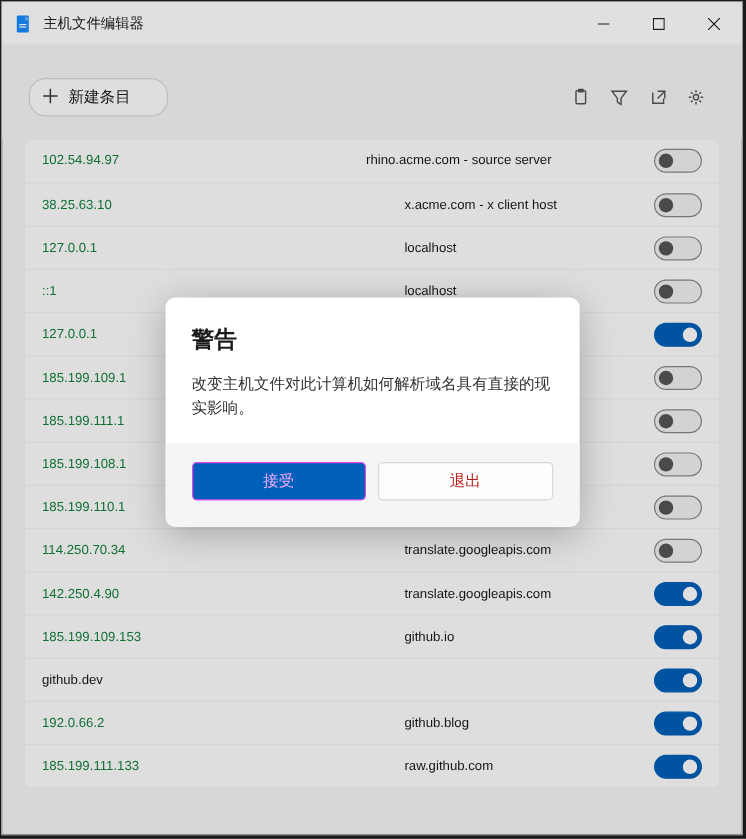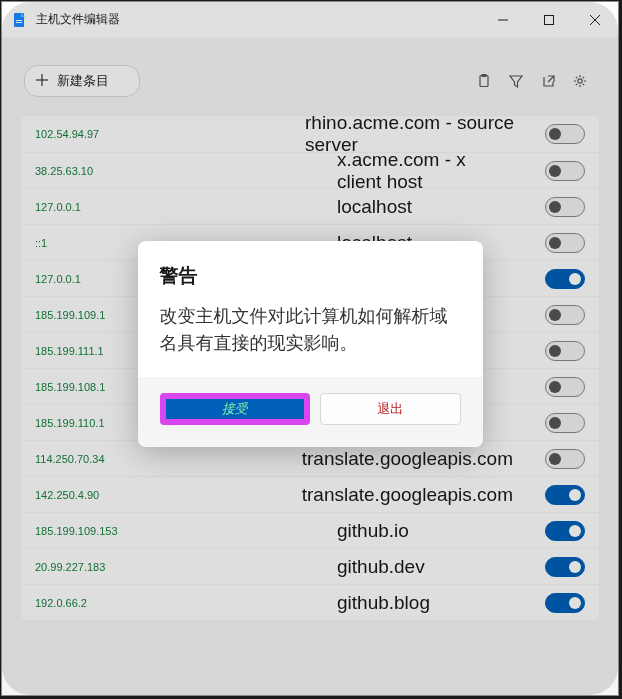--- a/index.html
+++ b/index.html
@@ -89,21 +89,21 @@
   padding: 0 14px 0 14px;
 }
 .row + .row { border-top: 1px solid rgba(0,0,0,0.04); gap: 32px; }
 .row .ip {
   width: 270px;
   font-size: 11px;
   color: #15803d;
 }
 .row .host {
   flex: 1;
-  font-size: 19px;
+  font-size: 11px;
   color: #191919;
 }
 .toggle {
   position: relative;
   width: 40px; height: 20px;
   border-radius: 10px;
   cursor: pointer;
   flex-shrink: 0;
 }
 .toggle.off {
@@ -126,41 +126,40 @@
   background: #fff;
   right: 3px; top: 3px;
 }
 .overlay {
   position: absolute;
   inset: 0;
   background: rgba(0,0,0,0.12);
   display: flex;
   align-items: center;
   justify-content: center;
-  border-radius: 28px;
 }
 .dialog {
   width: 345px;
   background: #fff;
   border-radius: 8px;
   box-shadow: 0 6px 30px rgba(0,0,0,0.25);
   overflow: hidden;
   margin-top: -10px;
 }
 .dialog-body {
   padding: 22px 22px 20px 22px;
 }
 .dialog-title {
   font-size: 19px;
   font-weight: 600;
   color: #1a1a1a;
   margin-bottom: 14px;
 }
 .dialog-text {
-  font-size: 18px;
+  font-size: 13px;
   color: #333;
   line-height: 1.5;
 }
 .dialog-actions {
   display: flex;
   gap: 10px;
   padding: 16px 22px 22px 22px;
   background: #f5f5f5;
 }
 .dlg-btn {
@@ -168,23 +167,22 @@
   height: 32px;
   border-radius: 4px;
   font-size: 13px;
   display: flex;
   align-items: center;
   justify-content: center;
   cursor: pointer;
 }
 .dlg-btn.primary {
   background: #005fb8;
-  color: #86efac;
-  border: 6px solid #d946ef;
-  font-style: italic;
+  color: #f0abfc;
+  border: 1px solid #d946ef;
 }
 .dlg-btn.secondary {
   background: #fdfdfd;
   color: #b91c1c;
   border: 1px solid #d8d8d8;
 }
 .watermark {
   position: absolute;
   left: 50%; top: 50%;
   transform: translate(-50%, -55%);
@@ -320,27 +318,31 @@
         <div class="ip">142.250.4.90</div>
         <div class="host">translate.googleapis.com</div>
         <div class="toggle on"></div>
       </div>
       <div class="row">
         <div class="ip">185.199.109.153</div>
         <div class="host">github.io</div>
         <div class="toggle on"></div>
       </div>
       <div class="row">
-        <div class="ip">20.99.227.183</div>
         <div class="host">github.dev</div>
         <div class="toggle on"></div>
       </div>
       <div class="row">
         <div class="ip">192.0.66.2</div>
         <div class="host">github.blog</div>
+        <div class="toggle on"></div>
+      </div>
+      <div class="row">
+        <div class="ip">185.199.111.133</div>
+        <div class="host">raw.github.com</div>
         <div class="toggle on"></div>
       </div>
     </div>
 
   <div class="watermark">
     <div class="wm1">小小软件</div>
     <div class="wm2">www.kkx.net</div>
   </div>
 
   <div class="overlay">

